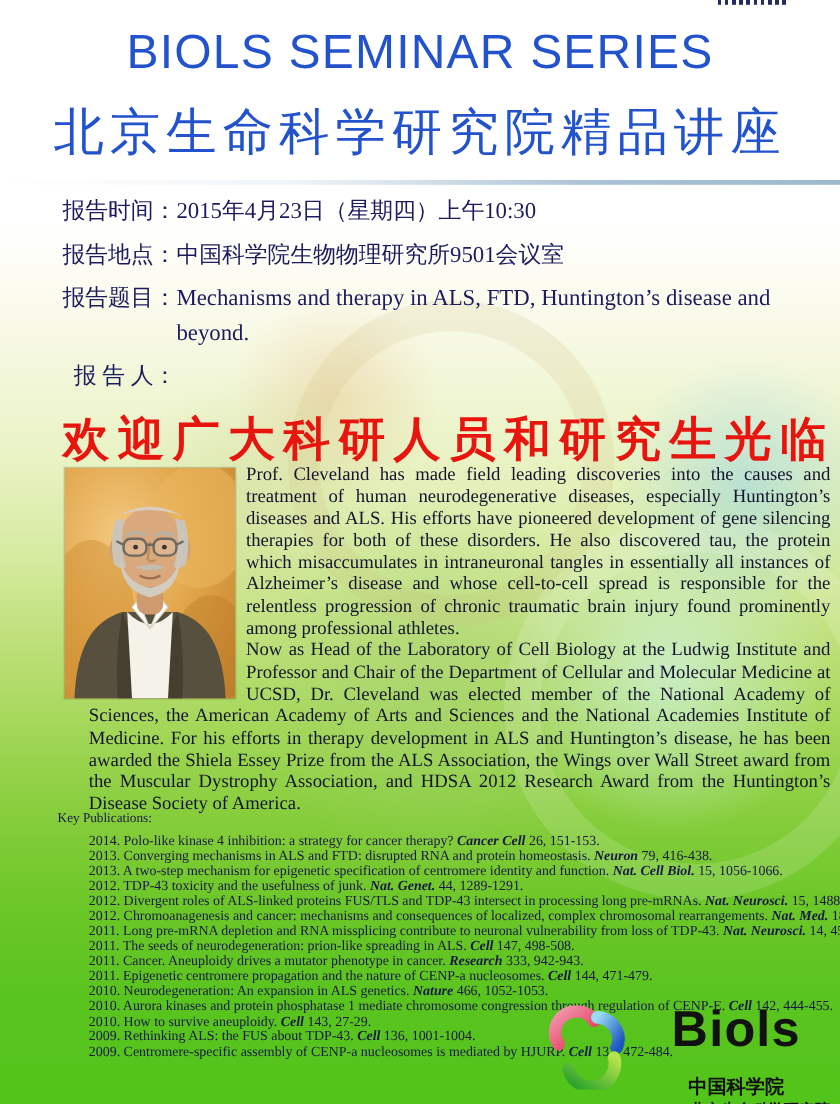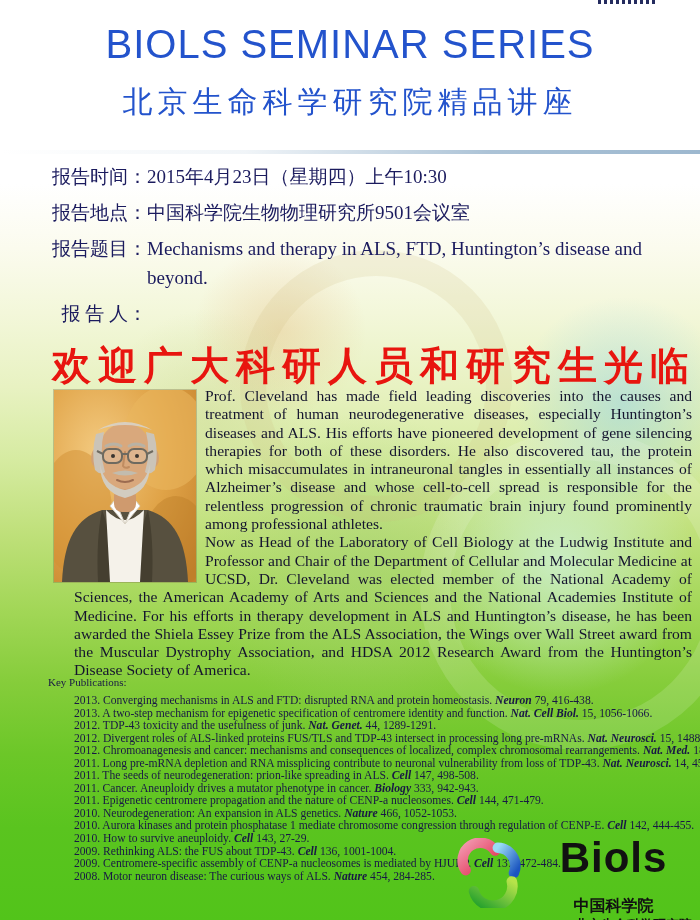--- a/index.html
+++ b/index.html
@@ -18,21 +18,21 @@
   .ring1{left:240px;top:250px;width:220px;height:220px;border:26px solid rgba(205,190,130,.18);}
   .ring2{left:420px;top:430px;width:260px;height:260px;border:30px solid rgba(255,255,255,.14);}
   .top-dots{position:absolute;left:598px;top:0;width:58px;height:4px;
     background:repeating-linear-gradient(90deg,#242b5e 0 3px,transparent 3px 6px);}
   .stripe{position:absolute;left:0;top:150px;height:4px;width:700px;
     background:linear-gradient(90deg,rgba(157,184,207,0) 0%,rgba(157,184,207,.15) 35%,rgba(157,184,207,.85) 70%,#9db8cf 100%);}
   .title-en{position:absolute;top:22px;left:0;width:700px;text-align:center;margin:0;
     font-family:"Liberation Sans",sans-serif;font-weight:500;font-size:40px;letter-spacing:1px;
     color:var(--title-blue,#2353cc);}
   .title-zh{position:absolute;top:82px;left:0;width:700px;text-align:center;margin:0;
-    font-family:"Liberation Sans",sans-serif;font-weight:500;font-size:30px;letter-spacing:5px;
+    font-family:"Liberation Sans",sans-serif;font-weight:500;font-size:42px;letter-spacing:5px;
     color:var(--title-blue,#2353cc);}
   .info{position:absolute;left:44px;top:162px;width:648px;color:var(--text-navy,#1b1b5e);font-size:19px;}
   .info-row{display:flex;margin-bottom:7px;line-height:29px;}
   .info-label{flex:0 0 103px;white-space:nowrap;text-align:right;}
   .info-value{flex:1;}
   .welcome{position:absolute;left:52px;top:339px;width:640px;
     color:var(--welcome-red,#e8150f);font-weight:bold;font-size:39px;letter-spacing:7px;white-space:nowrap;text-align:right;}
   .bio{position:absolute;left:54px;top:387px;width:638px;color:#14142e;
     font-size:15.6px;line-height:18.3px;text-align:justify;}
   .bio p{margin:0;padding-left:20px;}
@@ -130,50 +130,50 @@
         <circle cx="83" cy="66" r="2" fill="#3a3430"></circle>
       </svg>
     </div>
     <p>Prof. Cleveland has made field leading discoveries into the causes and treatment of human neurodegenerative diseases, especially Huntington’s diseases and ALS. His efforts have pioneered development of gene silencing therapies for both of these disorders. He also discovered tau, the protein which misaccumulates in intraneuronal tangles in essentially all instances of Alzheimer’s disease and whose cell-to-cell spread is responsible for the relentless progression of chronic traumatic brain injury found prominently among professional athletes.</p>
     <p>Now as Head of the Laboratory of Cell Biology at the Ludwig Institute and Professor and Chair of the Department of Cellular and Molecular Medicine at UCSD, Dr. Cleveland was elected member of the National Academy of Sciences, the American Academy of Arts and Sciences and the National Academies Institute of Medicine. For his efforts in therapy development in ALS and Huntington’s disease, he has been awarded the Shiela Essey Prize from the ALS Association, the Wings over Wall Street award from the Muscular Dystrophy Association, and HDSA 2012 Research Award from the Huntington’s Disease Society of America.</p>
   </div>
 
   <div class="pubs">
     <div class="pubs-heading">Key Publications:</div>
     <ol>
+  <li class="pub"><span class="pub-year">2014.</span> <span class="pub-text">Polo-like kinase 4 inhibition: a strategy for cancer therapy?</span> <span class="pub-journal">Cancer Cell</span> <span class="pub-ref">26, 151-153.</span></li>
 
   <li class="pub"><span class="pub-year">2013.</span> <span class="pub-text">Converging mechanisms in ALS and FTD: disrupted RNA and protein homeostasis.</span> <span class="pub-journal">Neuron</span> <span class="pub-ref">79, 416-438.</span></li>
 
   <li class="pub"><span class="pub-year">2013.</span> <span class="pub-text">A two-step mechanism for epigenetic specification of centromere identity and function.</span> <span class="pub-journal">Nat. Cell Biol.</span> <span class="pub-ref">15, 1056-1066.</span></li>
 
   <li class="pub"><span class="pub-year">2012.</span> <span class="pub-text">TDP-43 toxicity and the usefulness of junk.</span> <span class="pub-journal">Nat. Genet.</span> <span class="pub-ref">44, 1289-1291.</span></li>
 
   <li class="pub"><span class="pub-year">2012.</span> <span class="pub-text">Divergent roles of ALS-linked proteins FUS/TLS and TDP-43 intersect in processing long pre-mRNAs.</span> <span class="pub-journal">Nat. Neurosci.</span> <span class="pub-ref">15, 1488-1497.</span></li>
 
   <li class="pub"><span class="pub-year">2012.</span> <span class="pub-text">Chromoanagenesis and cancer: mechanisms and consequences of localized, complex chromosomal rearrangements.</span> <span class="pub-journal">Nat. Med.</span> <span class="pub-ref">18, 1630-1638.</span></li>
 
   <li class="pub"><span class="pub-year">2011.</span> <span class="pub-text">Long pre-mRNA depletion and RNA missplicing contribute to neuronal vulnerability from loss of TDP-43.</span> <span class="pub-journal">Nat. Neurosci.</span> <span class="pub-ref">14, 459-468.</span></li>
 
   <li class="pub"><span class="pub-year">2011.</span> <span class="pub-text">The seeds of neurodegeneration: prion-like spreading in ALS.</span> <span class="pub-journal">Cell</span> <span class="pub-ref">147, 498-508.</span></li>
 
-  <li class="pub"><span class="pub-year">2011.</span> <span class="pub-text">Cancer. Aneuploidy drives a mutator phenotype in cancer.</span> <span class="pub-journal">Biology</span> <span class="pub-ref">333, 942-943.</span></li>
+  <li class="pub"><span class="pub-year">2011.</span> <span class="pub-text">Cancer. Aneuploidy drives a mutator phenotype in cancer.</span> <span class="pub-journal">Research</span> <span class="pub-ref">333, 942-943.</span></li>
 
   <li class="pub"><span class="pub-year">2011.</span> <span class="pub-text">Epigenetic centromere propagation and the nature of CENP-a nucleosomes.</span> <span class="pub-journal">Cell</span> <span class="pub-ref">144, 471-479.</span></li>
 
   <li class="pub"><span class="pub-year">2010.</span> <span class="pub-text">Neurodegeneration: An expansion in ALS genetics.</span> <span class="pub-journal">Nature</span> <span class="pub-ref">466, 1052-1053.</span></li>
 
   <li class="pub"><span class="pub-year">2010.</span> <span class="pub-text">Aurora kinases and protein phosphatase 1 mediate chromosome congression through regulation of CENP-E.</span> <span class="pub-journal">Cell</span> <span class="pub-ref">142, 444-455.</span></li>
 
   <li class="pub"><span class="pub-year">2010.</span> <span class="pub-text">How to survive aneuploidy.</span> <span class="pub-journal">Cell</span> <span class="pub-ref">143, 27-29.</span></li>
 
   <li class="pub"><span class="pub-year">2009.</span> <span class="pub-text">Rethinking ALS: the FUS about TDP-43.</span> <span class="pub-journal">Cell</span> <span class="pub-ref">136, 1001-1004.</span></li>
 
   <li class="pub"><span class="pub-year">2009.</span> <span class="pub-text">Centromere-specific assembly of CENP-a nucleosomes is mediated by HJURP.</span> <span class="pub-journal">Cell</span> <span class="pub-ref">137, 472-484.</span></li>
 
-  <li class="pub"><span class="pub-year">2008.</span> <span class="pub-text">Motor neuron disease: The curious ways of ALS.</span> <span class="pub-journal">Nature</span> <span class="pub-ref">454, 284-285.</span></li>
 </ol>
   </div>
 
 
   <div class="logo">
     <svg width="86" height="70" viewBox="0 0 100 100">
       <defs>
         <linearGradient id="lgR" x1="0" y1="0" x2="1" y2="1">
           <stop offset="0%" stop-color="#f29ab0"></stop>
             <stop offset="100%" stop-color="#e22a4f"></stop>

